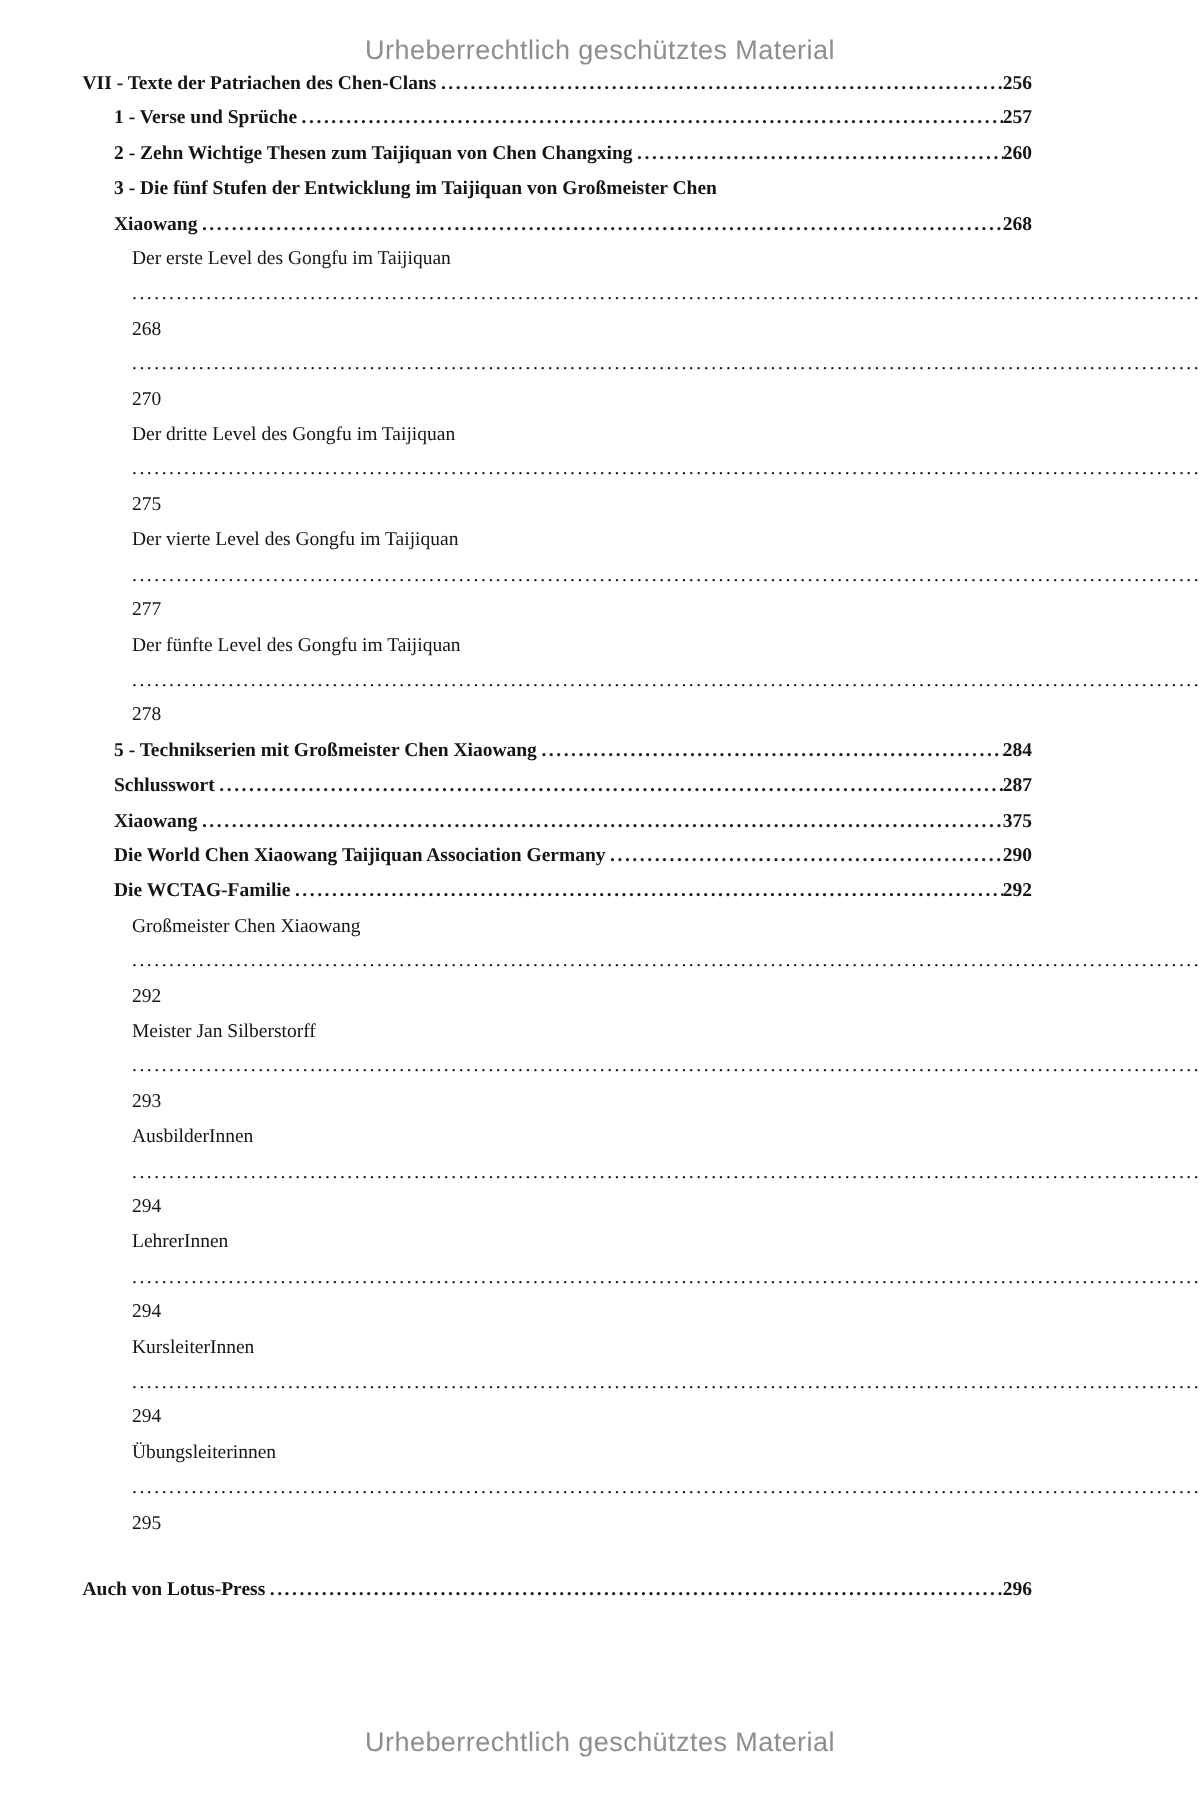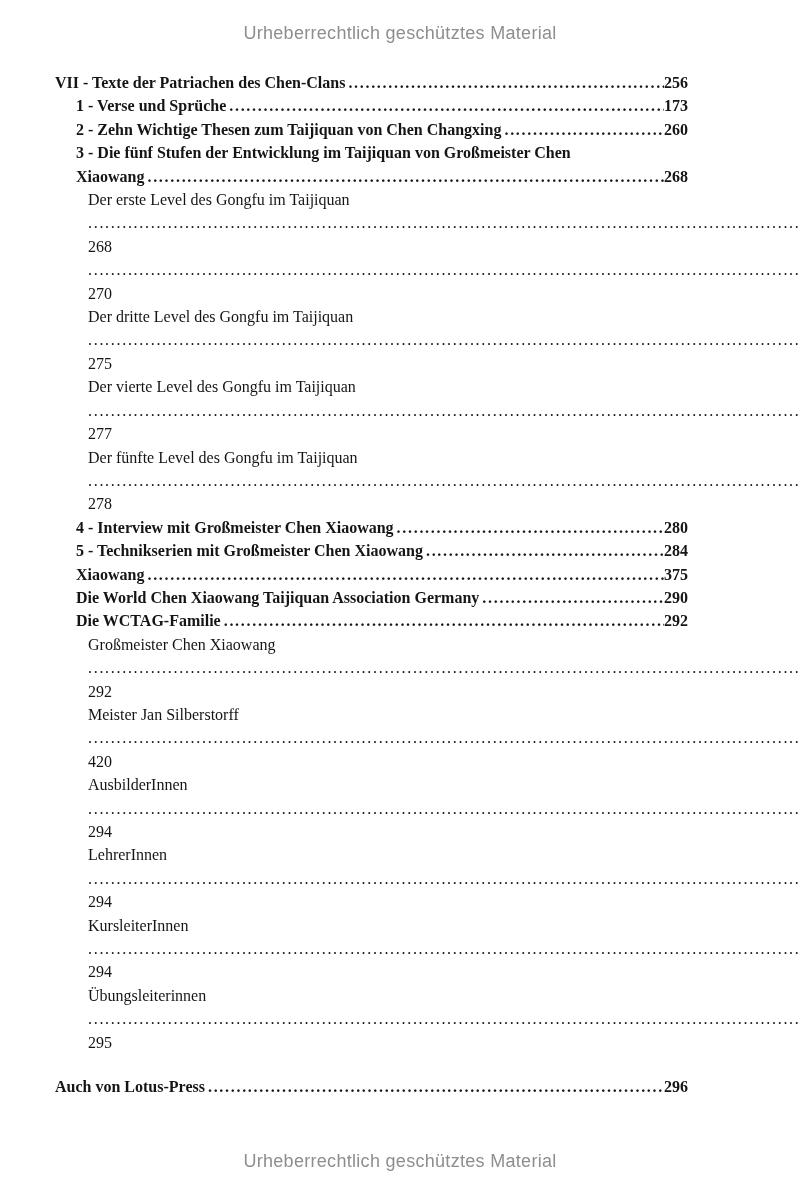--- a/index.html
+++ b/index.html
@@ -27,23 +27,22 @@
     color: var(--muted, #8e8e8e);
   }
   .notice.top { top: 23px; }
   .notice.bottom { top: 1151px; }
 
   .toc {
     position: absolute;
     left: 55px;
     top: 43px;
     width: 633px;
-    font-size: 16px;
+    font-size: 13px;
     line-height: 23.4px;
-    margin-top: 28px;
   }
   .toc-row {
     display: flex;
     align-items: baseline;
   }
   .toc-row.level-1 { padding-left: 21px; font-weight: bold; }
   .toc-row.level-2 { padding-left: 30px; flex-direction: column; }
   .toc-row.bold { font-weight: bold; }
   .toc-row.gap-before { margin-top: 21px; }
 
@@ -69,21 +68,21 @@
 
   <div class="toc" id="toc">
       <div class="toc-row level-0 bold">
     <span class="toc-label">VII - Texte der Patriachen des Chen-Clans</span>
     <span class="toc-dots"></span>
     <span class="toc-page">256</span>
   </div>
       <div class="toc-row level-1">
     <span class="toc-label">1 - Verse und Sprüche</span>
     <span class="toc-dots"></span>
-    <span class="toc-page">173</span>
+    <span class="toc-page">257</span>
   </div>
       <div class="toc-row level-1">
     <span class="toc-label">2 - Zehn Wichtige Thesen zum Taijiquan von Chen Changxing</span>
     <span class="toc-dots"></span>
     <span class="toc-page">260</span>
   </div>
       <div class="toc-row level-1 no-page">
     <span class="toc-label">3 - Die fünf Stufen der Entwicklung im Taijiquan von Großmeister Chen</span>
 
   </div>
@@ -110,28 +109,28 @@
     <span class="toc-label">Der vierte Level des Gongfu im Taijiquan</span>
     <span class="toc-dots"></span>
     <span class="toc-page">277</span>
   </div>
       <div class="toc-row level-2">
     <span class="toc-label">Der fünfte Level des Gongfu im Taijiquan</span>
     <span class="toc-dots"></span>
     <span class="toc-page">278</span>
   </div>
       <div class="toc-row level-1">
-    <span class="toc-label">4 - Interview mit Großmeister Chen Xiaowang</span>
-    <span class="toc-dots"></span>
-    <span class="toc-page">280</span>
-  </div>
-      <div class="toc-row level-1">
     <span class="toc-label">5 - Technikserien mit Großmeister Chen Xiaowang</span>
     <span class="toc-dots"></span>
     <span class="toc-page">284</span>
+  </div>
+      <div class="toc-row level-1">
+    <span class="toc-label">Schlusswort</span>
+    <span class="toc-dots"></span>
+    <span class="toc-page">287</span>
   </div>
       <div class="toc-row level-1">
     <span class="toc-label">Xiaowang</span>
     <span class="toc-dots"></span>
     <span class="toc-page">375</span>
   </div>
       <div class="toc-row level-1">
     <span class="toc-label">Die World Chen Xiaowang Taijiquan Association Germany</span>
     <span class="toc-dots"></span>
     <span class="toc-page">290</span>
@@ -142,21 +141,21 @@
     <span class="toc-page">292</span>
   </div>
       <div class="toc-row level-2">
     <span class="toc-label">Großmeister Chen Xiaowang</span>
     <span class="toc-dots"></span>
     <span class="toc-page">292</span>
   </div>
       <div class="toc-row level-2">
     <span class="toc-label">Meister Jan Silberstorff</span>
     <span class="toc-dots"></span>
-    <span class="toc-page">420</span>
+    <span class="toc-page">293</span>
   </div>
       <div class="toc-row level-2">
     <span class="toc-label">AusbilderInnen</span>
     <span class="toc-dots"></span>
     <span class="toc-page">294</span>
   </div>
       <div class="toc-row level-2">
     <span class="toc-label">LehrerInnen</span>
     <span class="toc-dots"></span>
     <span class="toc-page">294</span>

